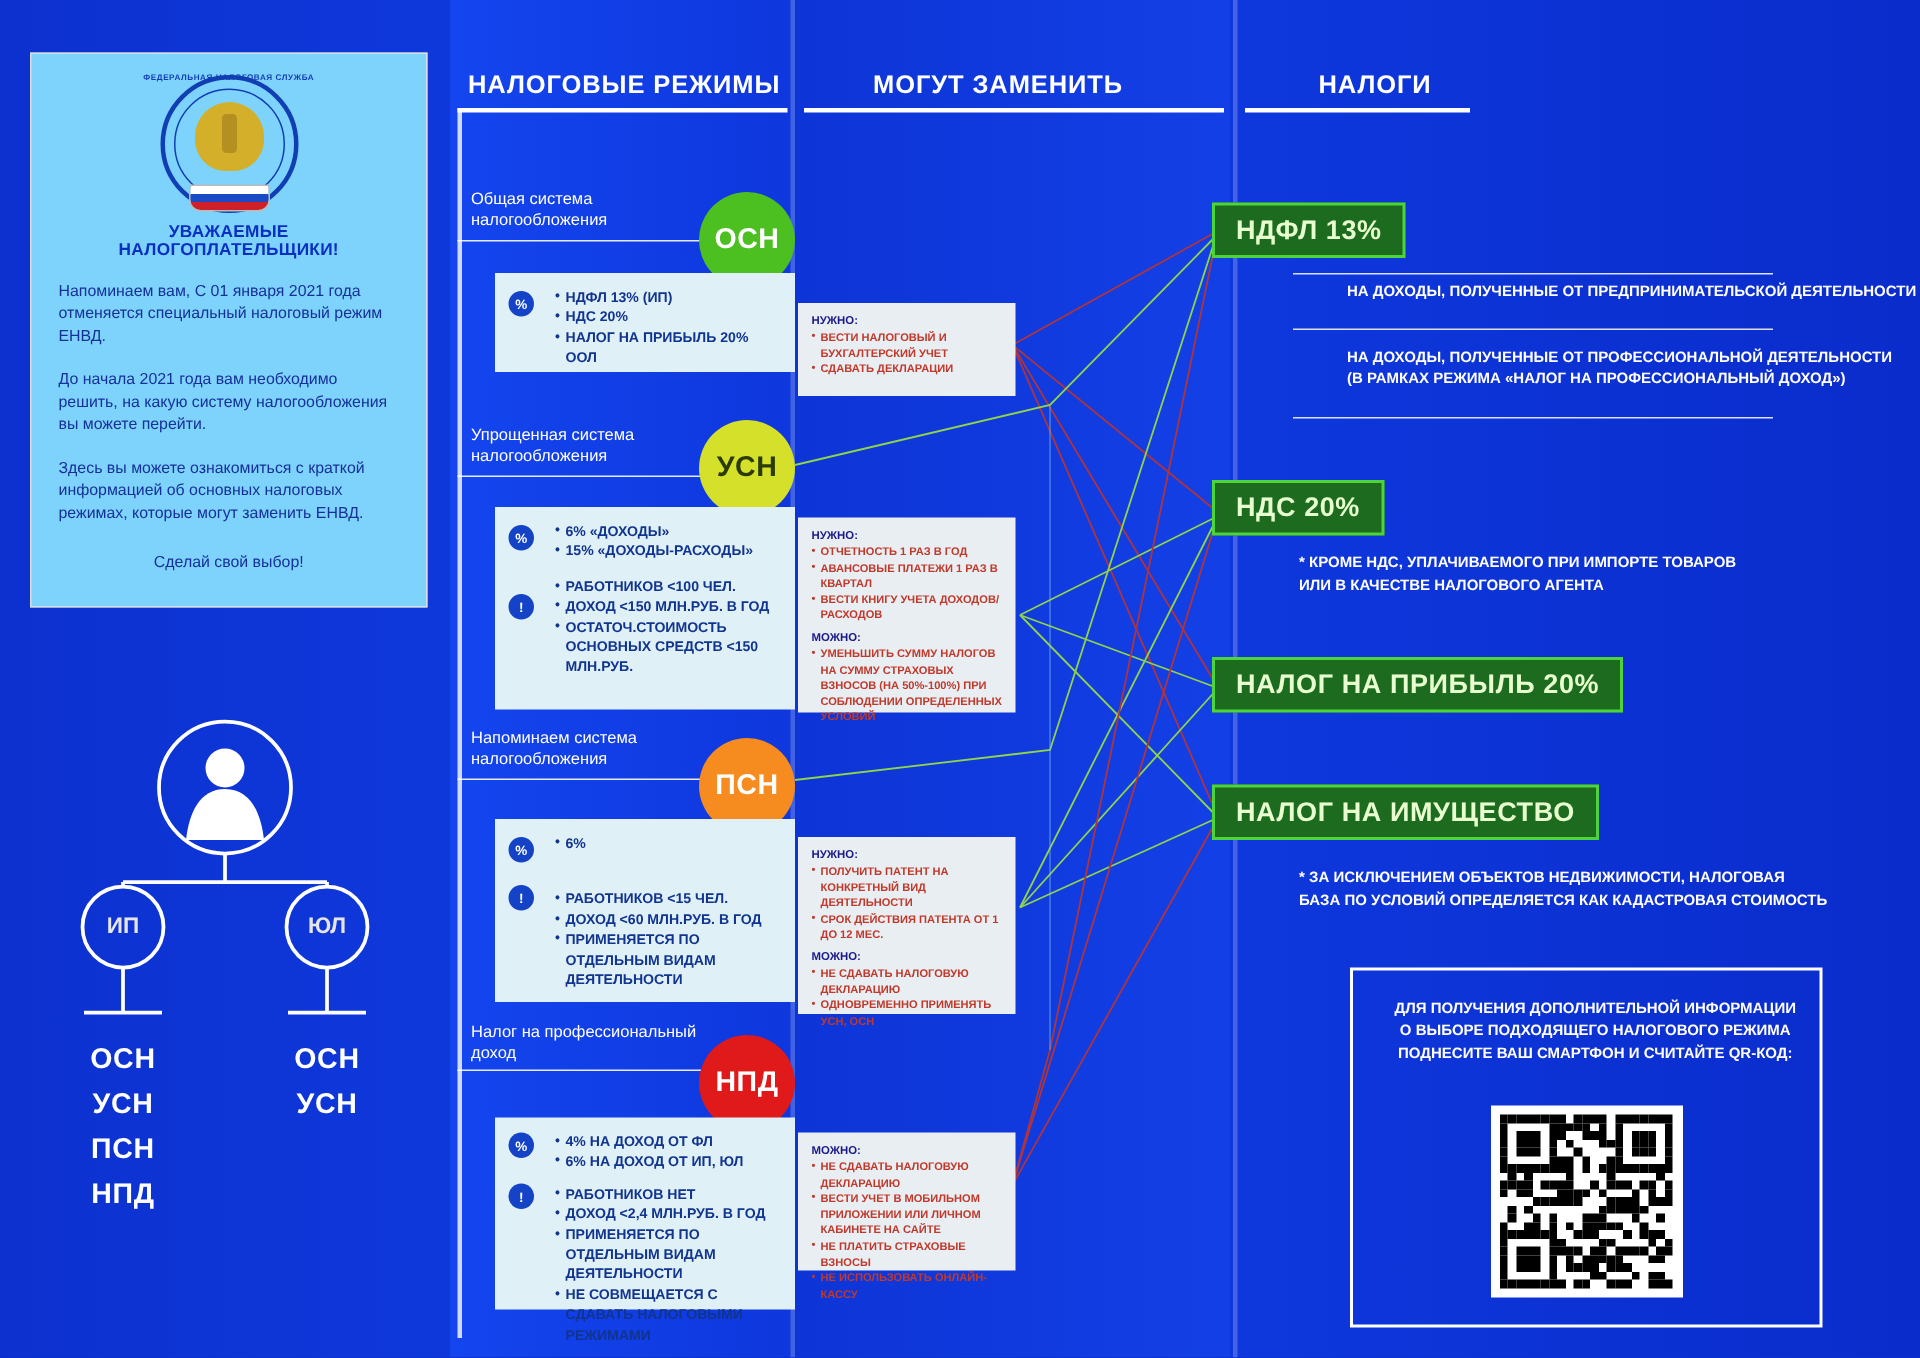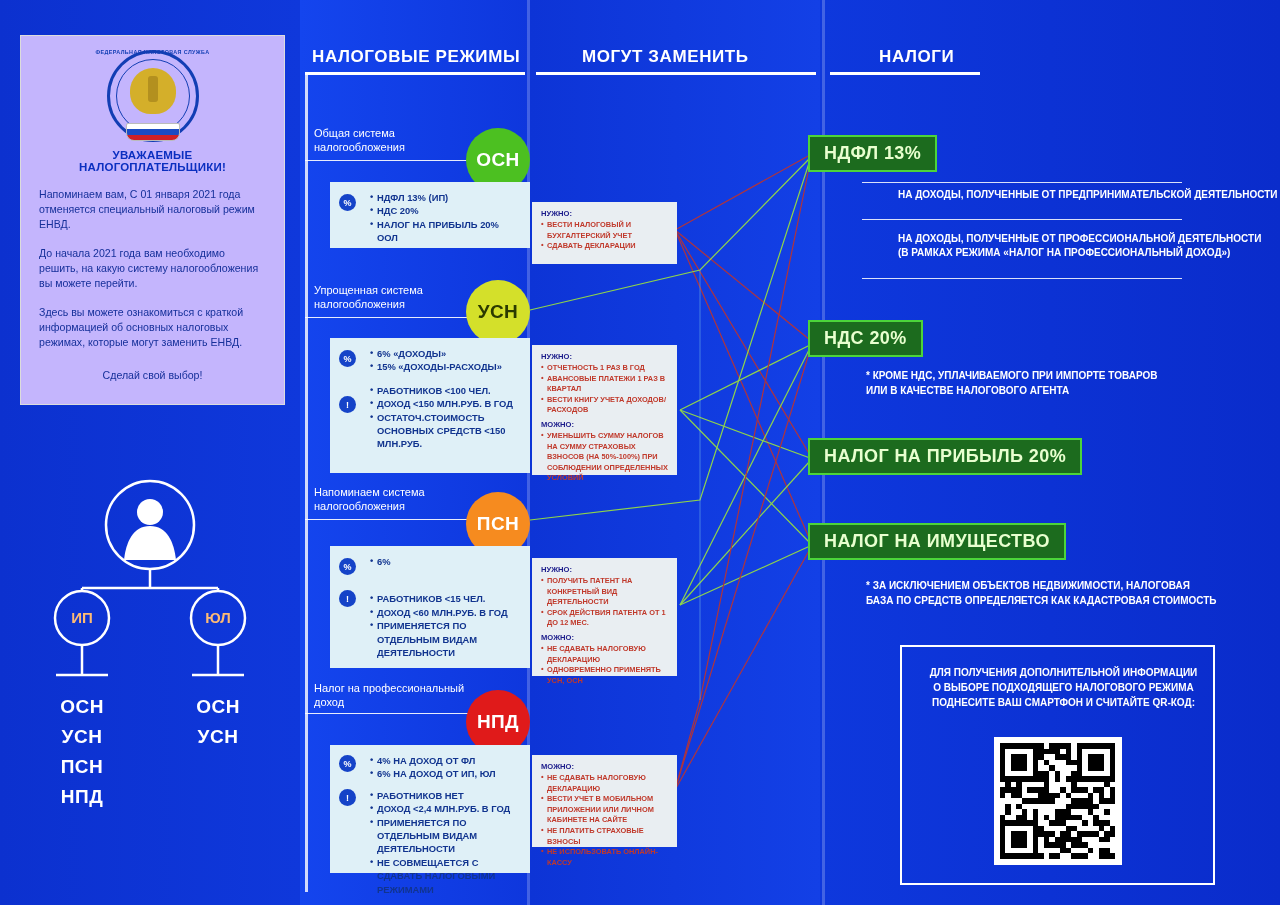--- a/index.html
+++ b/index.html
@@ -18,21 +18,21 @@
   .band.b2{left:300px;width:230px;background:linear-gradient(90deg,#1445ee,#0e37dd);}
   .band.b3{left:530px;width:290px;background:linear-gradient(90deg,#0d34d6,#1340e6);}
   .band.b4{left:820px;width:460px;background:linear-gradient(90deg,#0e38dd,#0a2ccb);}
   .vline{position:absolute;top:0;bottom:0;width:3px;background:rgba(255,255,255,.22);}
   .vline.v1{left:527px;}
   .vline.v2{left:822px;}
 
   
   .notice{
     position:absolute;left:20px;top:35px;width:265px;height:370px;
-    background:#c4b5fd;border:1px solid #dcdcdc;
+    background:#7dd3fc;border:1px solid #dcdcdc;
     padding:10px 18px;
   }
   .emblem{width:150px;height:95px;margin:2px auto 4px;position:relative;}
   .emblem .ring{
     position:absolute;left:50%;top:2px;transform:translateX(-50%);
     width:92px;height:92px;border-radius:50%;
     border:3px solid #123eb4;
   }
   .emblem .ring:after{
     content:"";position:absolute;inset:6px;border-radius:50%;
@@ -65,21 +65,21 @@
   }
   .notice p{
     color:#16309a;font-size:10.6px;line-height:15px;margin:0 0 14px;
   }
   .notice p.center{text-align:center;margin-top:18px;}
 
   
   .tree{position:absolute;left:20px;top:470px;width:265px;height:420px;}
   .tree svg{position:absolute;left:0;top:0;}
   .tree .node-label{
-    position:absolute;color:#fdba74;font-weight:bold;font-size:15px;
+    position:absolute;color:#e5e5e5;font-weight:bold;font-size:15px;
     text-align:center;width:60px;
   }
   .tree .list{
     position:absolute;color:#fff;font-weight:bold;font-size:19px;
     text-align:center;width:90px;line-height:30px;letter-spacing:.5px;
   }
 
   
   .col-head{
     position:absolute;color:#fff;font-weight:bold;font-size:17px;letter-spacing:.6px;
@@ -379,21 +379,21 @@
 <div class="tax-rule" style="left:862px;top:278px;width:320px;"></div>
 
 <div class="taxbox" style="left:808px;top:320px;"><span>НДС 20%</span></div>
 <div class="tax-note" style="left:866px;top:368px;width:400px;white-space:pre-line;">* КРОМЕ НДС, УПЛАЧИВАЕМОГО ПРИ ИМПОРТЕ ТОВАРОВ
 ИЛИ В КАЧЕСТВЕ НАЛОГОВОГО АГЕНТА</div>
 
 <div class="taxbox" style="left:808px;top:438px;"><span>НАЛОГ НА ПРИБЫЛЬ 20%</span></div>
 
 <div class="taxbox" style="left:808px;top:523px;"><span>НАЛОГ НА ИМУЩЕСТВО</span></div>
 <div class="tax-note" style="left:866px;top:578px;width:410px;white-space:pre-line;">* ЗА ИСКЛЮЧЕНИЕМ  ОБЪЕКТОВ НЕДВИЖИМОСТИ, НАЛОГОВАЯ
-БАЗА ПО СРЕДСТВ ОПРЕДЕЛЯЕТСЯ КАК КАДАСТРОВАЯ СТОИМОСТЬ</div>
+БАЗА ПО УСЛОВИЙ ОПРЕДЕЛЯЕТСЯ КАК КАДАСТРОВАЯ СТОИМОСТЬ</div>
 
 <div class="qrpanel">
   <div class="txt" style="white-space:pre-line;">ДЛЯ ПОЛУЧЕНИЯ ДОПОЛНИТЕЛЬНОЙ ИНФОРМАЦИИ
 О ВЫБОРЕ ПОДХОДЯЩЕГО НАЛОГОВОГО РЕЖИМА
 ПОДНЕСИТЕ ВАШ СМАРТФОН И СЧИТАЙТЕ QR-КОД:</div>
   <div class="qrwrap">
     <div class="qr" id="qr">
         <i class="on"></i>
         <i class="on"></i>
         <i class="on"></i>

